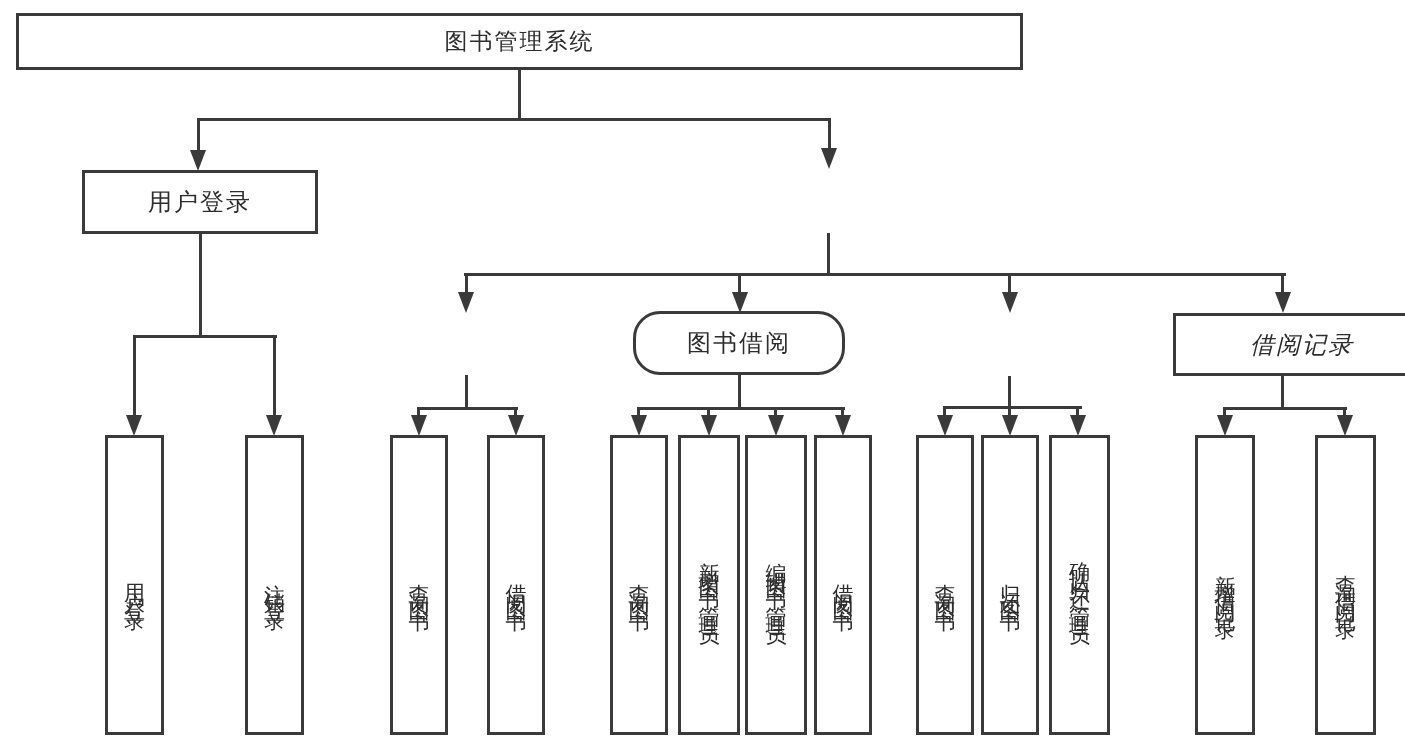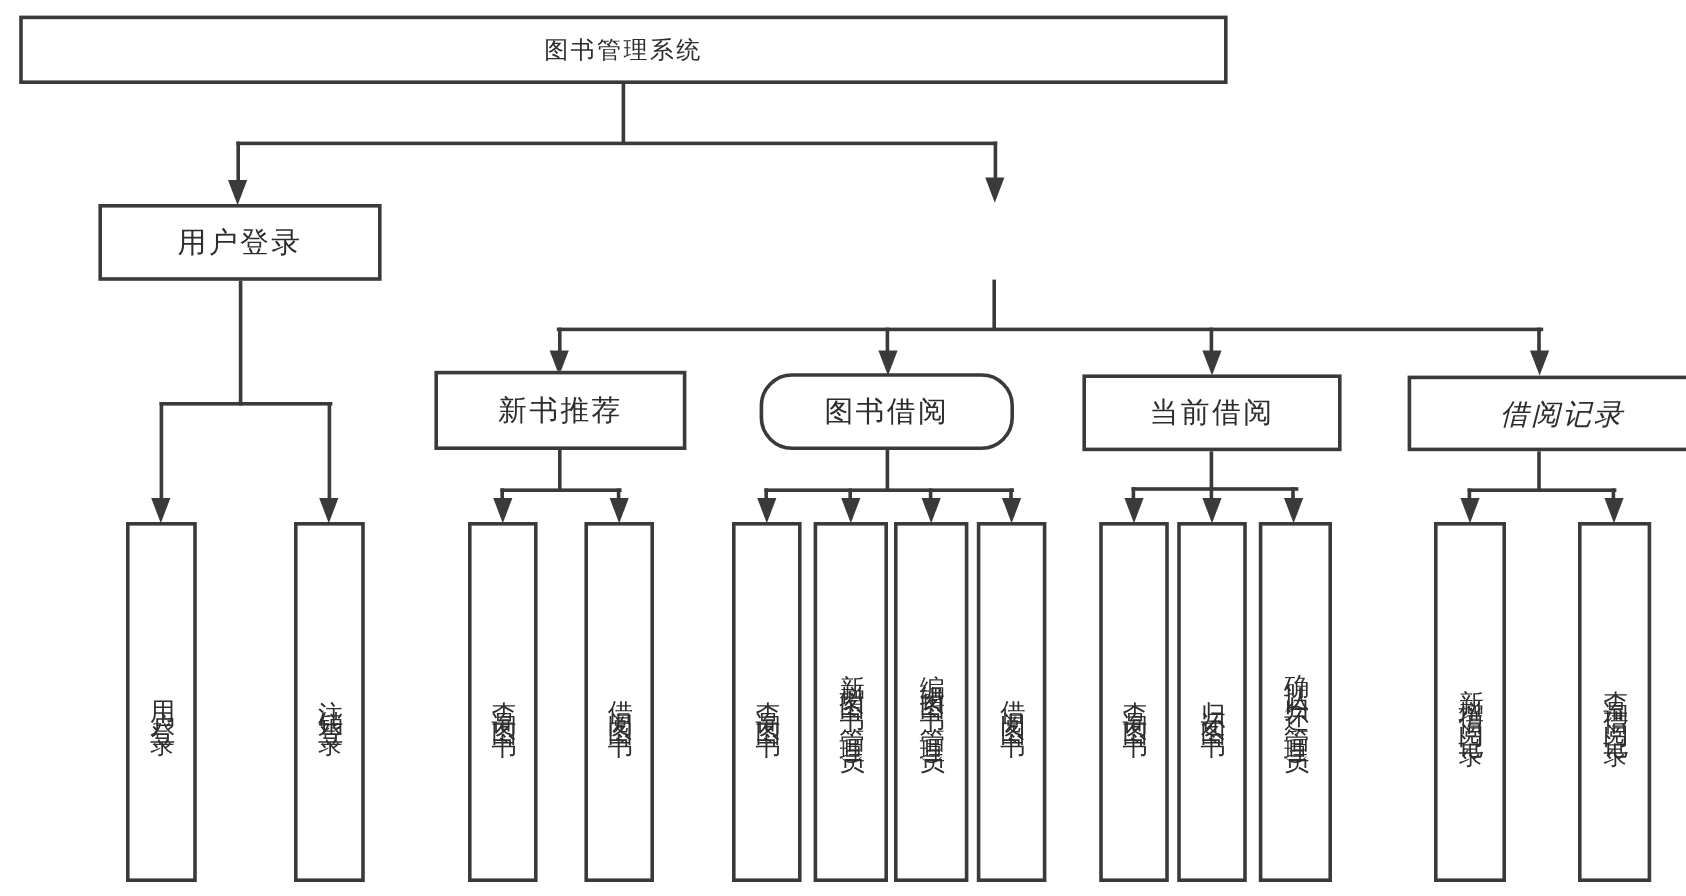--- a/index.html
+++ b/index.html
@@ -9,21 +9,21 @@
     color:#2d2d2d;overflow:hidden;
   }
   .node{
     position:absolute;background:#ffffff;border:3px solid #3a3a3a;
     box-sizing:border-box;display:flex;align-items:center;justify-content:center;
     z-index:2;
   }
   .node .lbl{
     white-space:nowrap;color:#2d2d2d;letter-spacing:2px;
   }
-  .node.h1 .lbl{font-size:20px;}
+  .node.h1 .lbl{font-size:23px;}
   .node.h2 .lbl{font-size:24px;}
   .node.leaf{z-index:2;}
   .node.leaf .lbl{
     writing-mode:vertical-rl;text-orientation:mixed;
     font-size:21px;letter-spacing:9px;white-space:nowrap;
   }
   .cline{position:absolute;background:#3a3a3a;z-index:1;}
   .arrow{
     position:absolute;width:0;height:0;z-index:1;
     border-left:8px solid transparent;border-right:8px solid transparent;
@@ -96,28 +96,22 @@
     </div>
 
   <div class="node h1" style="left:16px;top:13px;width:1007px;height:57px;">
     <span class="lbl">图书管理系统</span>
   </div>
 
   <div class="node h2" style="left:82px;top:170px;width:236px;height:64px;">
     <span class="lbl">用户登录</span>
   </div>
 
-  <div class="node h2" style="left:362px;top:309px;width:210px;height:66px;">
-    <span class="lbl">新书推荐</span>
-  </div>
   <div class="node h2" style="left:633px;top:311px;width:212px;height:64px;border-radius:27px;">
     <span class="lbl">图书借阅</span>
-  </div>
-  <div class="node h2" style="left:902px;top:312px;width:216px;height:64px;">
-    <span class="lbl">当前借阅</span>
   </div>
   <div class="node h2" style="left:1173px;top:313px;width:258px;height:63px;font-style:italic;">
     <span class="lbl">借阅记录</span>
   </div>
 
   <div class="node leaf" style="left:105px;top:435px;width:59px;height:300px;">
     <span class="lbl">用户登录</span>
   </div>
   <div class="node leaf" style="left:245px;top:435px;width:59px;height:300px;">
     <span class="lbl">注销登录</span>

